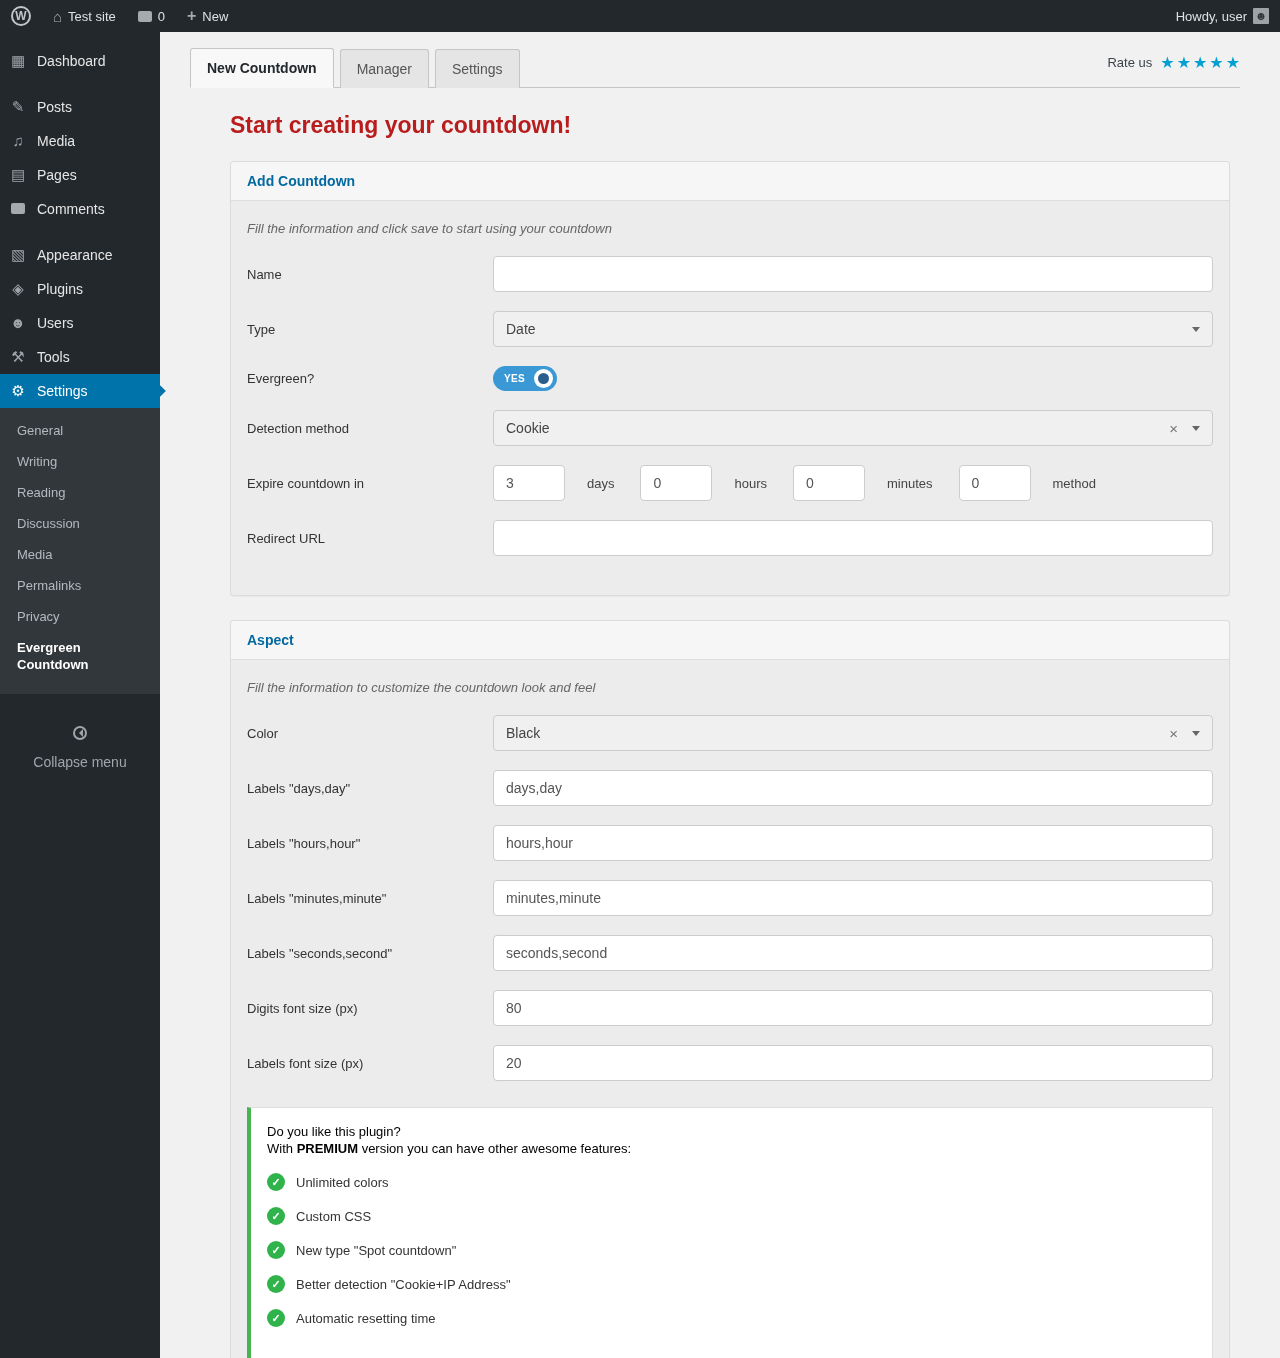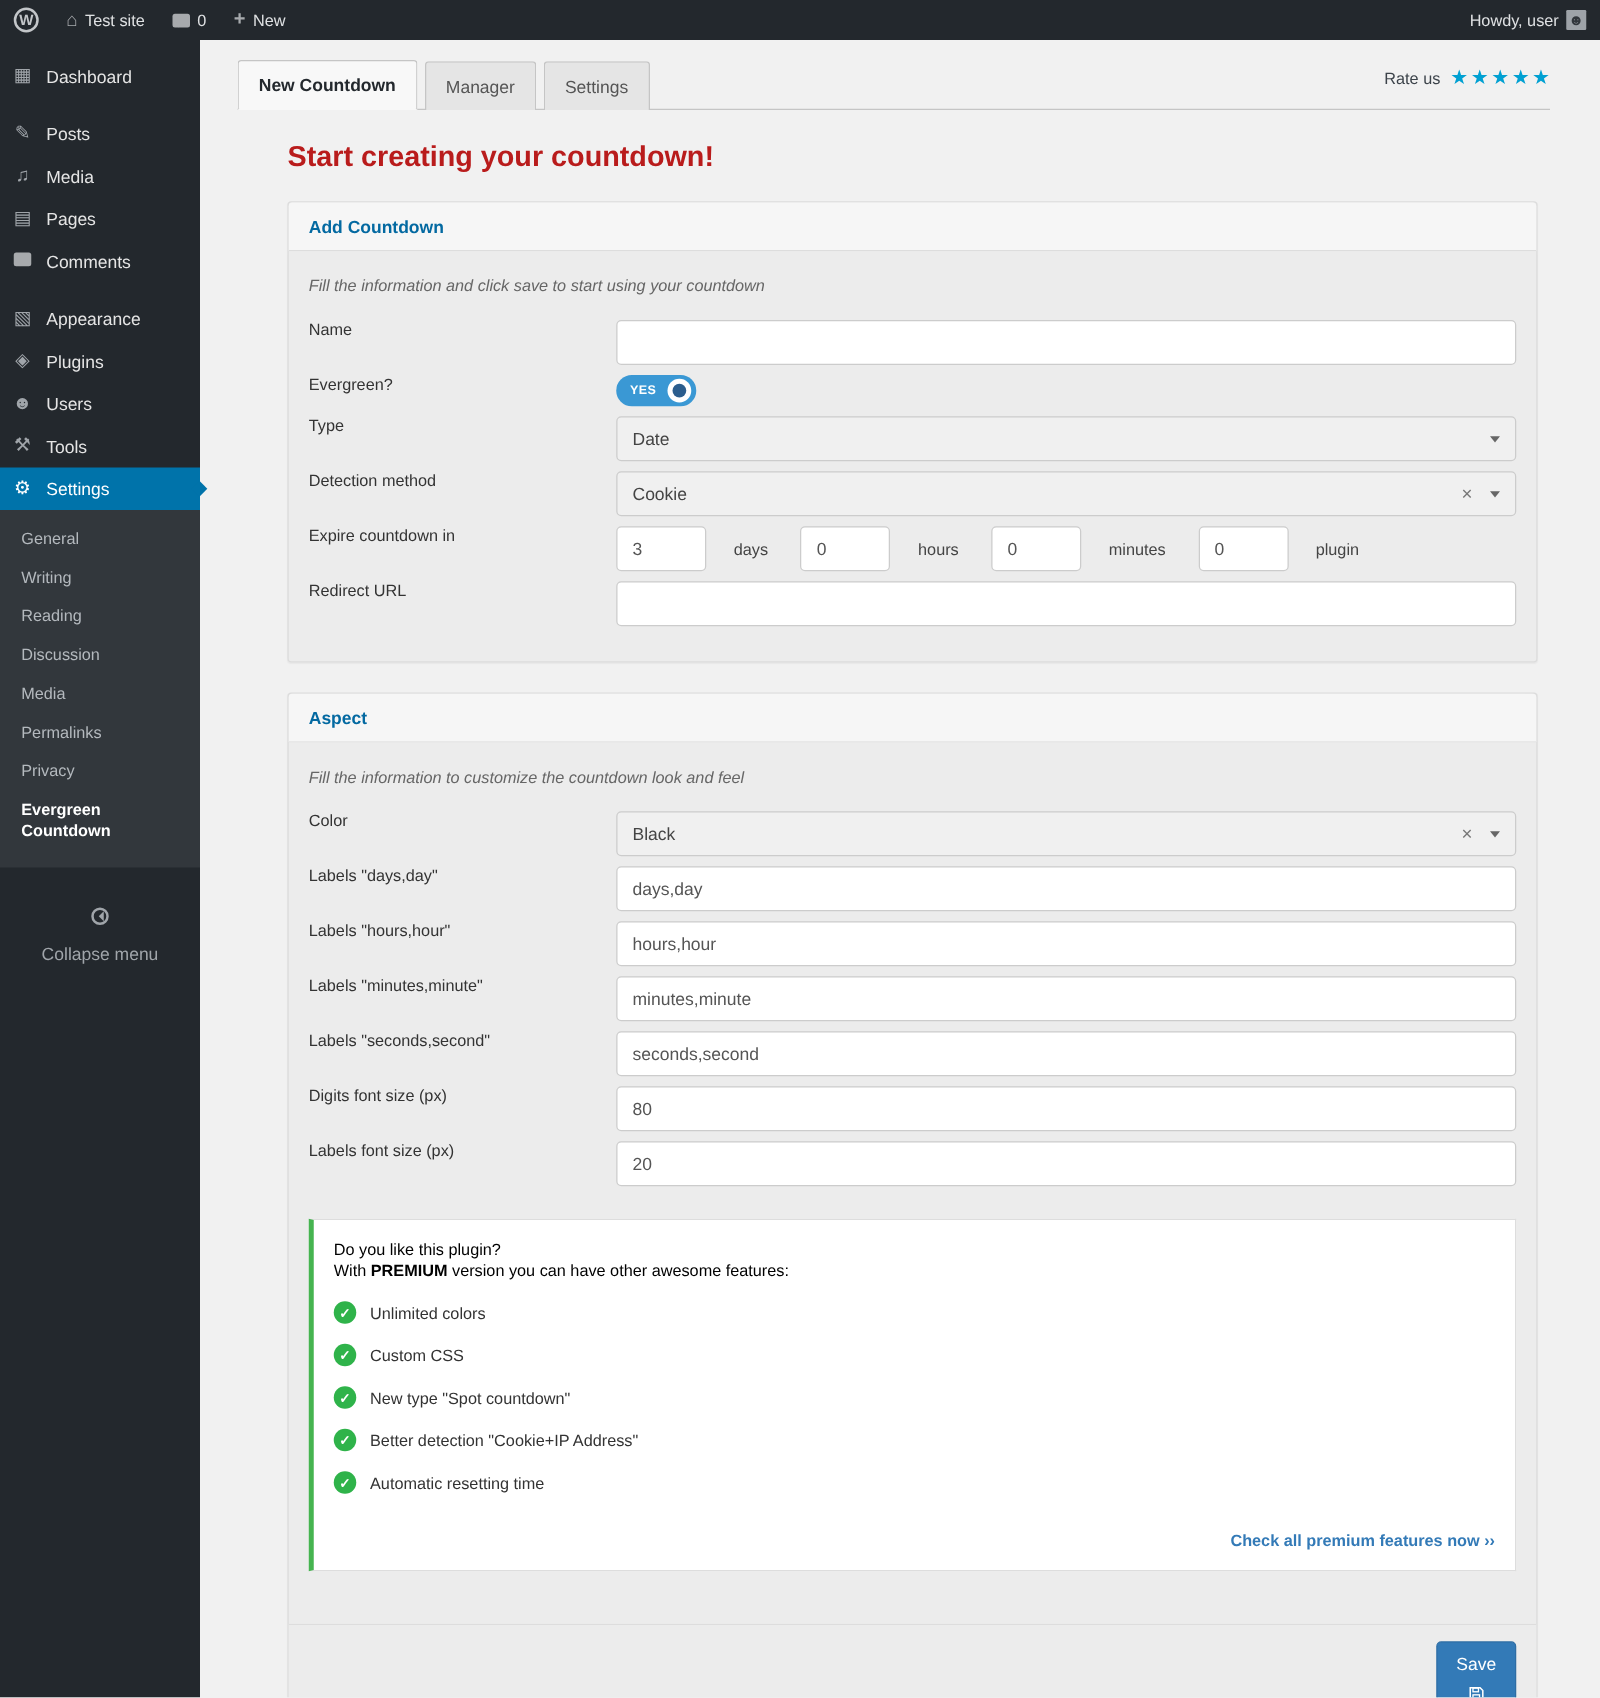--- a/index.html
+++ b/index.html
@@ -88,21 +88,21 @@
     background: #ececec; border: 1px solid #dcdcdc; border-radius: 3px;
     margin-bottom: 24px; box-shadow: 0 1px 1px rgba(0,0,0,.04);
   }
   .panel-header {
     padding: 11px 16px; background: #f6f6f6; border-bottom: 1px solid #ddd;
     font-weight: bold; font-size: 14px; color: #0369a1; border-radius: 3px 3px 0 0;
   }
   .panel-body { padding: 16px 16px 20px; }
   .hint { font-style: italic; color: #666; font-size: 13px; margin: 4px 0 20px; }
 
-  .form-row { display: flex; margin-bottom: 8px; }
+  .form-row { display: flex; align-items: center; margin-bottom: 19px; }
   .form-label { width: 246px; flex-shrink: 0; font-size: 13px; color: #333; }
   .form-control { flex: 1; display: flex; align-items: center; }
   input.text {
     width: 100%; height: 36px; border: 1px solid #ccc; border-radius: 4px;
     padding: 6px 12px; font-size: 14px; color: #555; background: #fff;
     font-family: inherit; outline: none;
   }
   input.text.small { width: 72px; flex: none; }
   .unit { font-size: 13px; color: #444; margin: 0 26px 0 22px; }
 
@@ -271,35 +271,35 @@
             <p class="hint">Fill the information and click save to start using your countdown</p>
 
             <div class="form-row">
               <div class="form-label">Name</div>
               <div class="form-control">
                 <input class="text" type="text" value="" style="">
               </div>
             </div>
 
             <div class="form-row">
+              <div class="form-label">Type</div>
+              <div class="form-control">
+                <div class="select">
+                  <span>Date</span>
+                  <span class="caret"></span>
+                </div>
+              </div>
+            </div>
+
+            <div class="form-row">
               <div class="form-label">Evergreen?</div>
               <div class="form-control">
                 <div class="toggle">
                   <span class="toggle-label">YES</span>
                   <span class="knob"></span>
-                </div>
-              </div>
-            </div>
-
-            <div class="form-row">
-              <div class="form-label">Type</div>
-              <div class="form-control">
-                <div class="select">
-                  <span>Date</span>
-                  <span class="caret"></span>
                 </div>
               </div>
             </div>
 
             <div class="form-row">
               <div class="form-label">Detection method</div>
               <div class="form-control">
                 <div class="select">
                   <span>Cookie</span>
                   <span class="clear">×</span>
@@ -311,21 +311,21 @@
             <div class="form-row">
               <div class="form-label">Expire countdown in</div>
               <div class="form-control">
                 <input class="text small" type="text" value="3" style="">
                 <span class="unit">days</span>
                 <input class="text small" type="text" value="0" style="">
                 <span class="unit">hours</span>
                 <input class="text small" type="text" value="0" style="">
                 <span class="unit">minutes</span>
                 <input class="text small" type="text" value="0" style="">
-                <span class="unit">plugin</span>
+                <span class="unit">method</span>
               </div>
             </div>
 
             <div class="form-row">
               <div class="form-label">Redirect URL</div>
               <div class="form-control">
                 <input class="text" type="text" value="" style="">
               </div>
             </div>
           </div>

